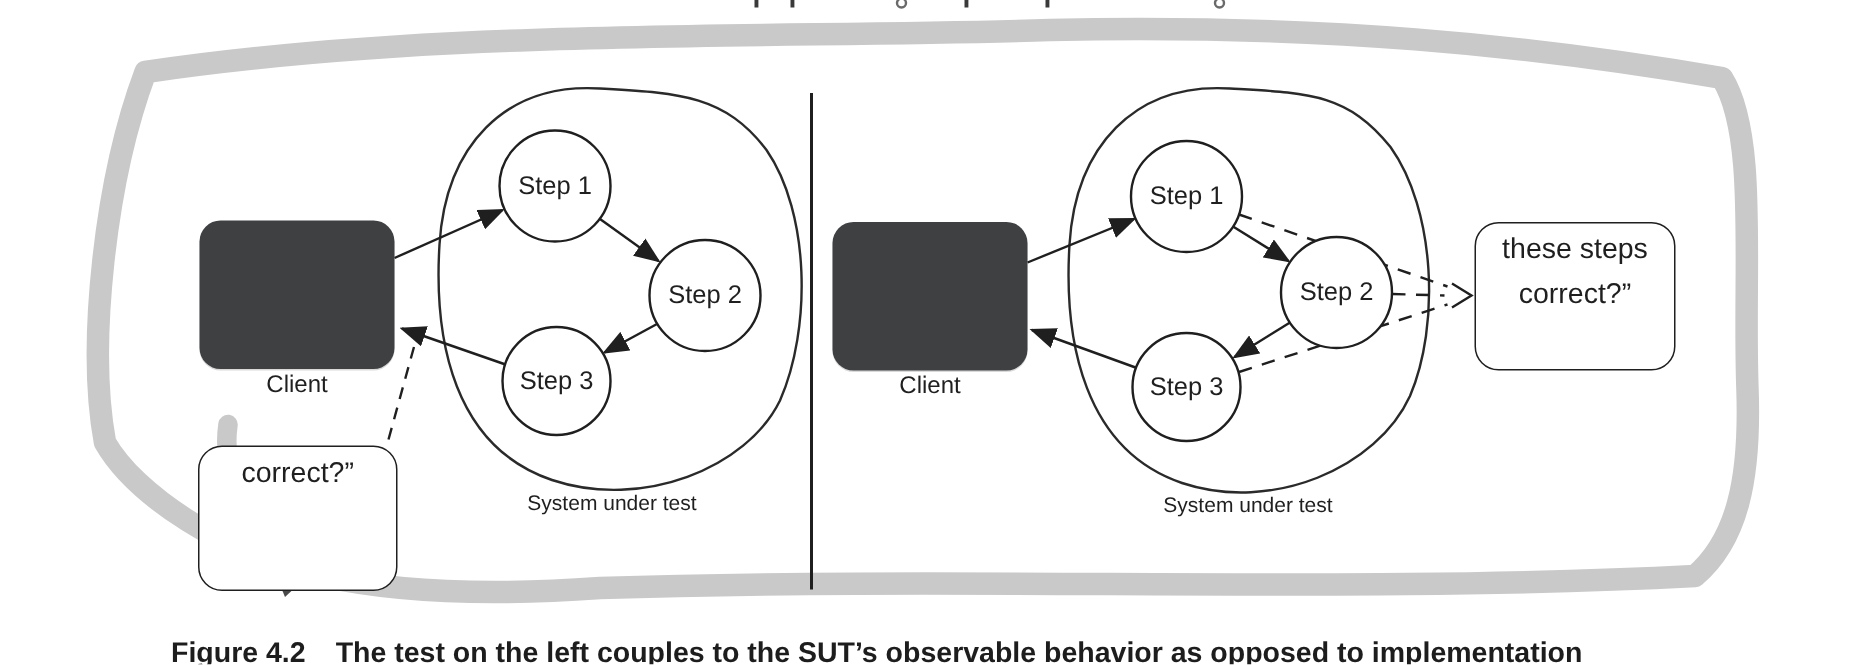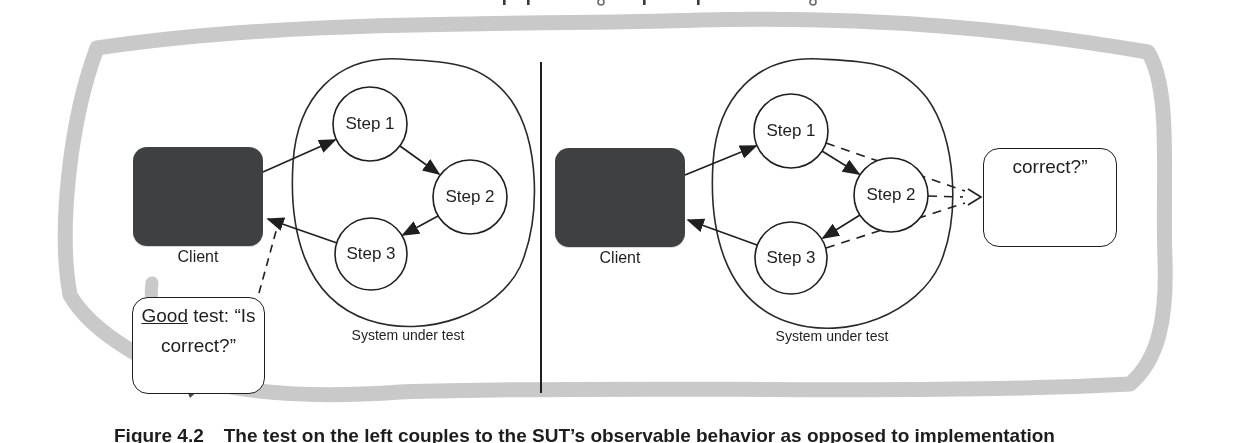--- a/index.html
+++ b/index.html
@@ -111,34 +111,34 @@
   <div class="client-box" style="left:133px;top:147px;"></div>
   <div class="label client-label" style="left:148px;top:248px;width:100px;">Client</div>
 
   <div class="label step-label" style="left:325px;top:113px;width:90px;">Step 1</div>
   <div class="label step-label" style="left:425px;top:186px;width:90px;">Step 2</div>
   <div class="label step-label" style="left:326px;top:243px;width:90px;">Step 3</div>
 
   <div class="label sut-label" style="left:298px;top:327px;">System under test</div>
 
   <div class="note-box" style="left:132px;top:297px;width:133px;height:97px;">
-    <div><span class="note-lead">Good</span><span> test: “Is</span></div>
     <div>correct?”</div>
   </div>
 
   <div class="client-box" style="left:555px;top:148px;"></div>
   <div class="label client-label" style="left:570px;top:249px;width:100px;">Client</div>
 
   <div class="label step-label" style="left:746px;top:120px;width:90px;">Step 1</div>
   <div class="label step-label" style="left:846px;top:184px;width:90px;">Step 2</div>
   <div class="label step-label" style="left:746px;top:247px;width:90px;">Step 3</div>
 
   <div class="label sut-label" style="left:722px;top:328px;">System under test</div>
 
   <div class="note-box" style="left:983px;top:148px;width:134px;height:99px;">
+    <div>these steps</div>
     <div>correct?”</div>
   </div>
 
   <div id="caption">
     <span class="cap-label">Figure 4.2</span><span>The test on the left couples to the SUT’s observable behavior as opposed to implementation</span>
   </div>
 
 </div>
 
 </body></html>

